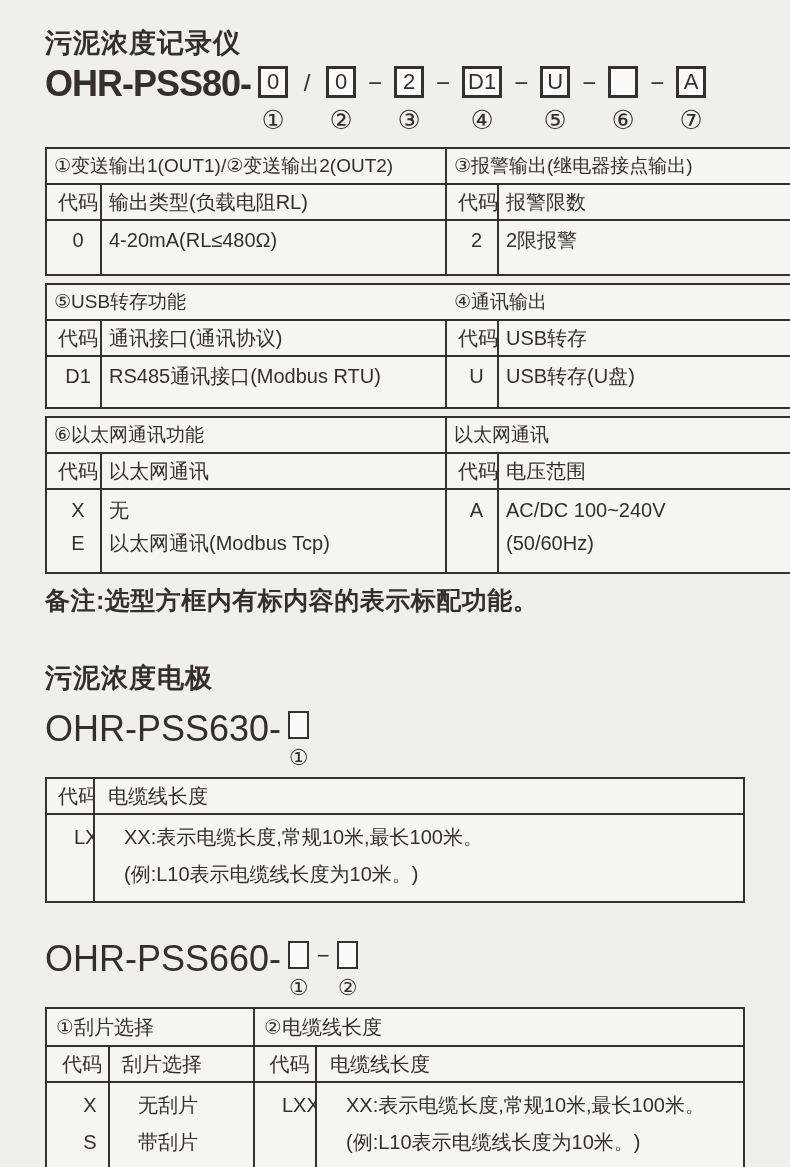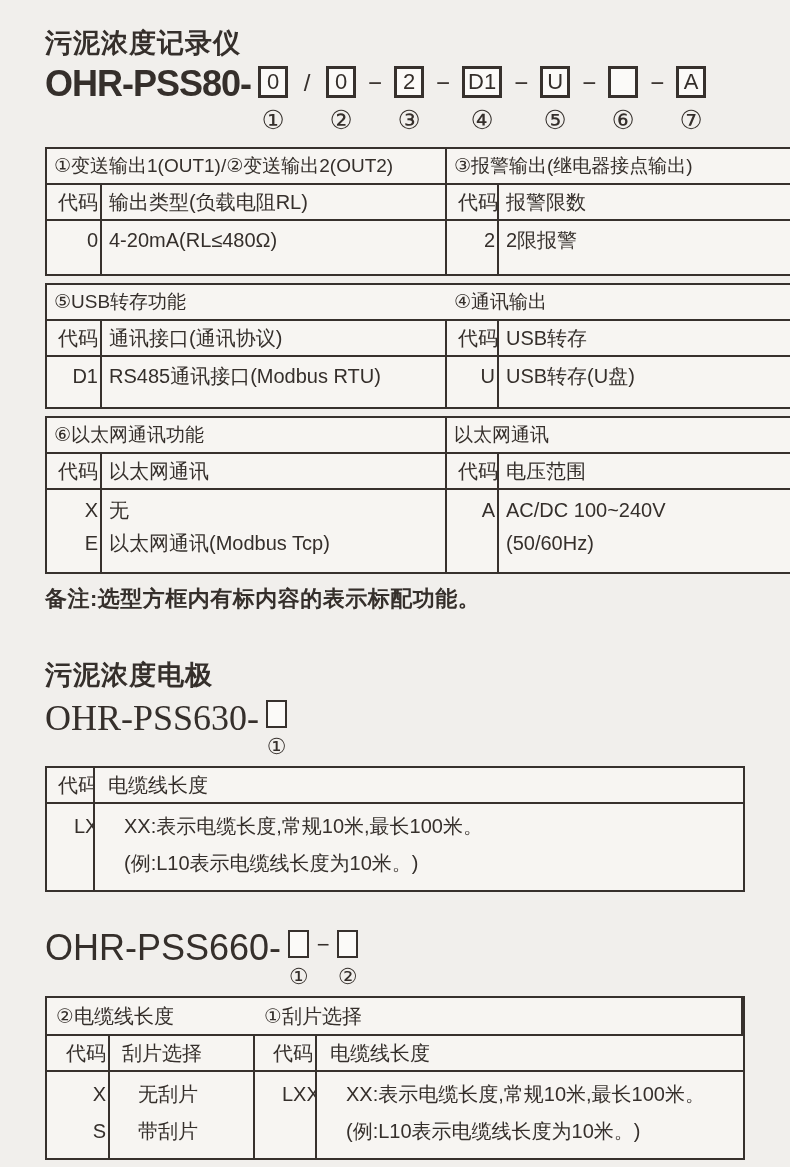--- a/index.html
+++ b/index.html
@@ -36,32 +36,32 @@
   .sep{width:24px;text-align:center;font-size:24px;line-height:34px;}
   .sepS{width:14px;text-align:center;font-size:22px;line-height:30px;}
 
   
   .block{display:grid;grid-template-columns:55px 345px 52px 1fr;width:776px;
          border:2px solid var(--line);background:var(--tbl);box-sizing:border-box;
          margin-top:0;margin-bottom:7px;}
   .bc{border-right:2px solid var(--line);border-bottom:2px solid var(--line);
       box-sizing:border-box;padding:4px 7px;font-size:20px;line-height:26px;overflow:hidden;white-space:nowrap;}
   .bc.hd{grid-column:span 2;font-size:19px;}
-  .bc.cd{text-align:right;padding-left:11px;padding-right:2px;}
+  .bc.cd{text-align:center;padding-left:11px;padding-right:2px;}
   .bc.nr{border-right:none;}
   .bc.nb{border-bottom:none;}
   .bc.data{padding-top:4px;padding-bottom:12px;}
   .l31 div{line-height:31px;}
   .l33 div{line-height:33px;}
   .mh1{min-height:53px;} .mh2{min-height:50px;}
 
-  .note{font-size:22px;font-weight:700;margin-top:10px;letter-spacing:0.5px;}
+  .note{font-size:25px;font-weight:700;margin-top:10px;letter-spacing:0.5px;}
 
   .gap-title{margin-top:46px;}
-  .m630{margin-top:10px;font-family:Liberation Serif, serif;}
+  .m630{margin-top:18px;}
   .m660{margin-top:38px;}
 
   .stable{display:grid;width:700px;border:2px solid var(--line);background:var(--tbl);
           box-sizing:border-box;margin-top:8px;}
   .t630{grid-template-columns:48px 1fr;}
   .t660{grid-template-columns:63px 145px 62px 1fr;}
   .stable .bc{font-size:20px;}
   .stable .hd1{grid-column:span 2;padding:5px 9px;}
   .stable .data{padding-bottom:8px;margin-left:16px;}
   .l37 div{line-height:37px;}
@@ -211,22 +211,22 @@
       <span class="circS">①</span>
     </span>
     <span class="sepS">−</span>
     <span class="slot">
       <span class="box boxS"></span>
       <span class="circS">②</span>
     </span>
   </div>
 
   <div class="stable t660">
+    <div class="bc hd1">①刮片选择</div>
     <div class="bc hd1 nr">②电缆线长度</div>
-    <div class="bc hd1">①刮片选择</div>
     <div class="bc cd">代码</div>
     <div class="bc" style="padding-left:12px;">刮片选择</div>
     <div class="bc cd">代码</div>
     <div class="bc nr" style="padding-left:13px;">电缆线长度</div>
     <div class="bc cd nb data l37">
       <div>X</div>
       <div>S</div>
     </div>
     <div class="bc nb data l37" style="padding-left:12px;">
       <div>无刮片</div>

